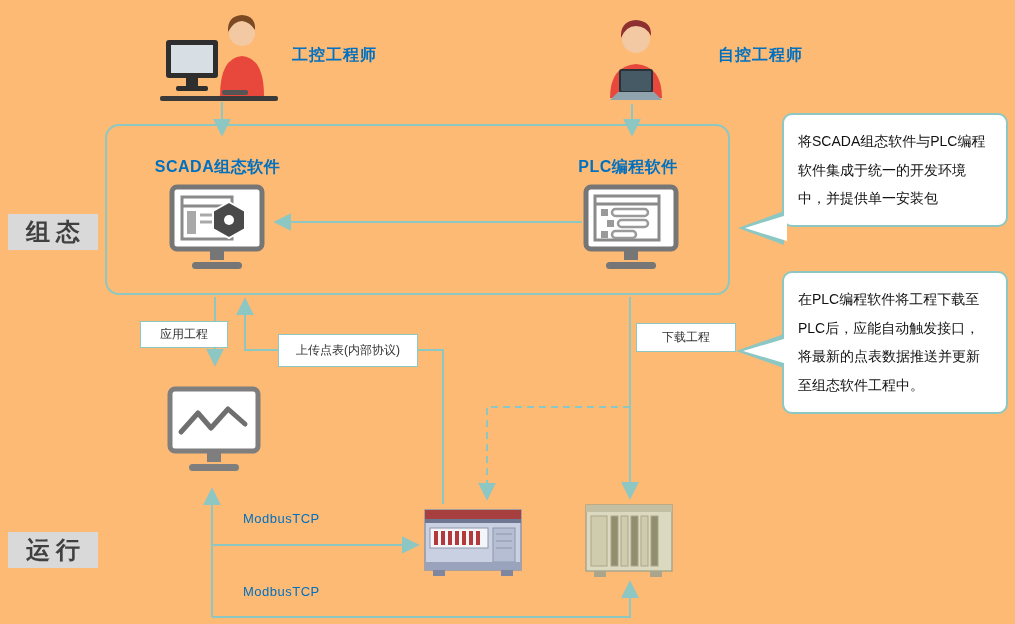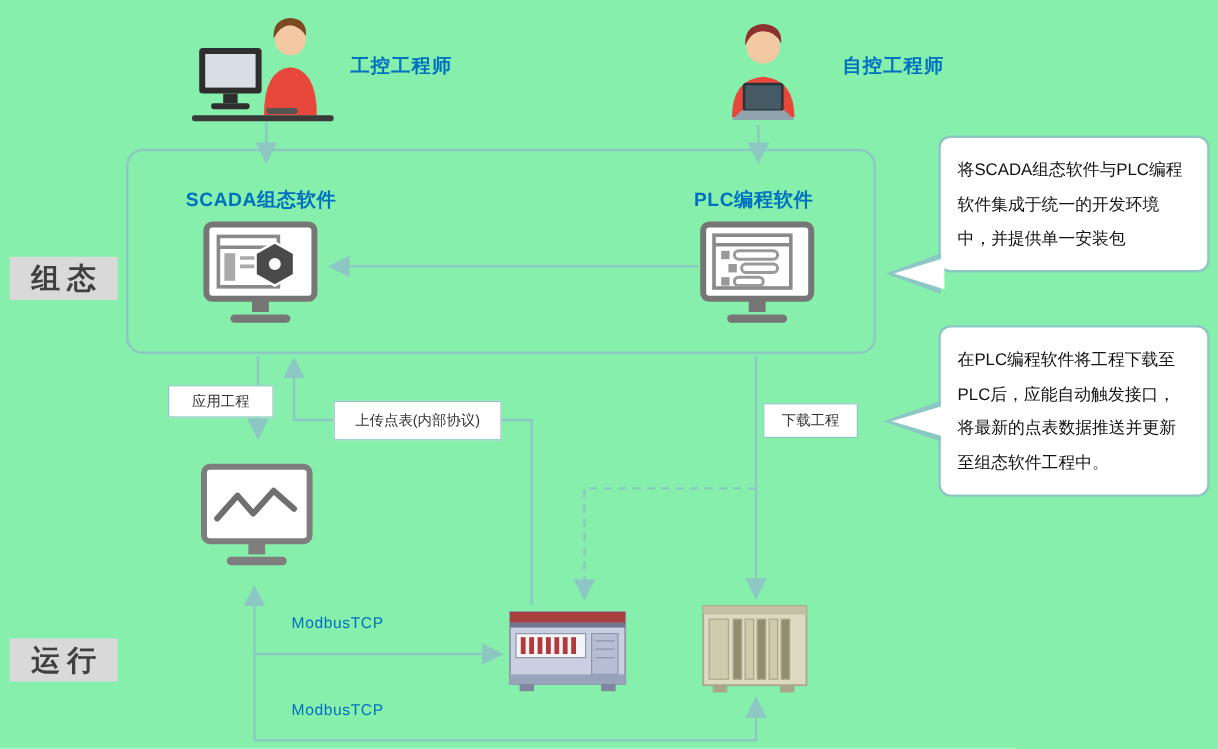--- a/index.html
+++ b/index.html
@@ -4,21 +4,21 @@
 <style>
   :root{
     --teal:#8CC7C3;
     --blue:#0070C0;
     --stage-bg:#D9D9D9;
     --stage-text:#404040;
   }
   *{box-sizing:border-box;}
   html,body{margin:0;padding:0;background:#fff;}
   .canvas{
-    position:relative;width:1015px;height:624px;background:#86efac;overflow:hidden;
+    position:relative;width:1015px;height:624px;background:#fdba74;overflow:hidden;
     font-family:"Liberation Sans","DejaVu Sans",sans-serif;color:#1a1a1a;
   }
   .abs{position:absolute;}
   .blue-label{color:var(--blue);font-weight:bold;font-size:16px;letter-spacing:1px;white-space:nowrap;}
   .soft-title{color:var(--blue);font-weight:bold;font-size:16px;text-align:center;letter-spacing:.5px;white-space:nowrap;}
   .stage{
     background:var(--stage-bg);color:var(--stage-text);font-weight:bold;font-size:24px;
     width:90px;height:36px;display:flex;align-items:center;justify-content:center;letter-spacing:6px;
     padding-left:6px;
   }
@@ -81,21 +81,21 @@
   </svg>
   <div class="abs blue-label" style="left:292px;top:45px;z-index:2">工控工程师</div>
 
   <svg class="abs" style="left:590px;top:14px;z-index:2" width="92" height="92" viewBox="0 0 92 92">
     <circle cx="46" cy="25" r="14" fill="#F3C9A3"></circle>
     <path d="M31,24 Q30,7 46,6 Q62,7 61,22 Q56,12 46,12 Q36,12 31,24 Z" fill="#8E3030"></path>
     <path d="M20,84 Q20,52 46,50 Q72,52 72,84 Z" fill="#E8483C"></path>
     <rect x="30" y="56" width="32" height="22" rx="2" fill="#455A64" stroke="#263238" stroke-width="2"></rect>
     <polygon points="20,86 72,86 64,78 28,78" fill="#90A4AE"></polygon>
   </svg>
-  <div class="abs blue-label" style="left:702px;top:45px;z-index:2">自控工程师</div>
+  <div class="abs blue-label" style="left:718px;top:45px;z-index:2">自控工程师</div>
 
   <div class="abs soft-title" style="left:130px;top:157px;width:175px;z-index:2">SCADA组态软件</div>
   <div class="abs soft-title" style="left:543px;top:157px;width:170px;z-index:2">PLC编程软件</div>
 
   <svg class="abs" style="left:167px;top:182px;z-index:2" width="100" height="98" viewBox="0 0 100 98">
     <rect x="5" y="5" width="90" height="62" rx="5" fill="#FFFFFF" stroke="#767676" stroke-width="5"></rect>
     <rect x="43" y="67" width="14" height="11" fill="#767676"></rect>
     <rect x="25" y="80" width="50" height="7" rx="3.5" fill="#767676"></rect>
     <rect x="15" y="15" width="50" height="42" fill="#FFFFFF" stroke="#8A8A8A" stroke-width="3"></rect>
     <line x1="15" y1="24" x2="65" y2="24" stroke="#8A8A8A" stroke-width="3"></line>
@@ -118,21 +118,21 @@
     <rect x="37" y="38" width="30" height="7" rx="3.5" fill="none" stroke="#9A9A9A" stroke-width="2.5"></rect>
     <rect x="20" y="49" width="7" height="7" fill="#9A9A9A"></rect>
     <rect x="31" y="49" width="24" height="7" rx="3.5" fill="none" stroke="#9A9A9A" stroke-width="2.5"></rect>
   </svg>
 
   <div class="abs stage" style="left:8px;top:214px;z-index:2">组态</div>
   <div class="abs stage" style="left:8px;top:532px;z-index:2">运行</div>
 
   <div class="abs flow-label" style="left:112px;top:321px;width:88px;height:27px;margin-left:28px;">应用工程</div>
   <div class="abs flow-label" style="left:278px;top:334px;width:140px;height:33px;">上传点表(内部协议)</div>
-  <div class="abs flow-label" style="left:636px;top:336px;width:79px;height:29px;">下载工程</div>
+  <div class="abs flow-label" style="left:636px;top:323px;width:100px;height:29px;">下载工程</div>
 
   <svg class="abs" style="left:165px;top:384px;z-index:2" width="98" height="98" viewBox="0 0 98 98">
     <rect x="5" y="5" width="88" height="62" rx="5" fill="#FFFFFF" stroke="#7E7E7E" stroke-width="5"></rect>
     <rect x="42" y="67" width="14" height="11" fill="#7E7E7E"></rect>
     <rect x="24" y="80" width="50" height="7" rx="3.5" fill="#7E7E7E"></rect>
     <polyline points="16,48 33,29 46,44 63,25 80,40" fill="none" stroke="#6F6F6F" stroke-width="5" stroke-linecap="round" stroke-linejoin="round"></polyline>
   </svg>
 
   <svg class="abs" style="left:423px;top:503px;z-index:2" width="100" height="76" viewBox="0 0 100 76">
     <rect x="2" y="7" width="96" height="60" fill="#C9D0E2" stroke="#8E96AC" stroke-width="1.5"></rect>

